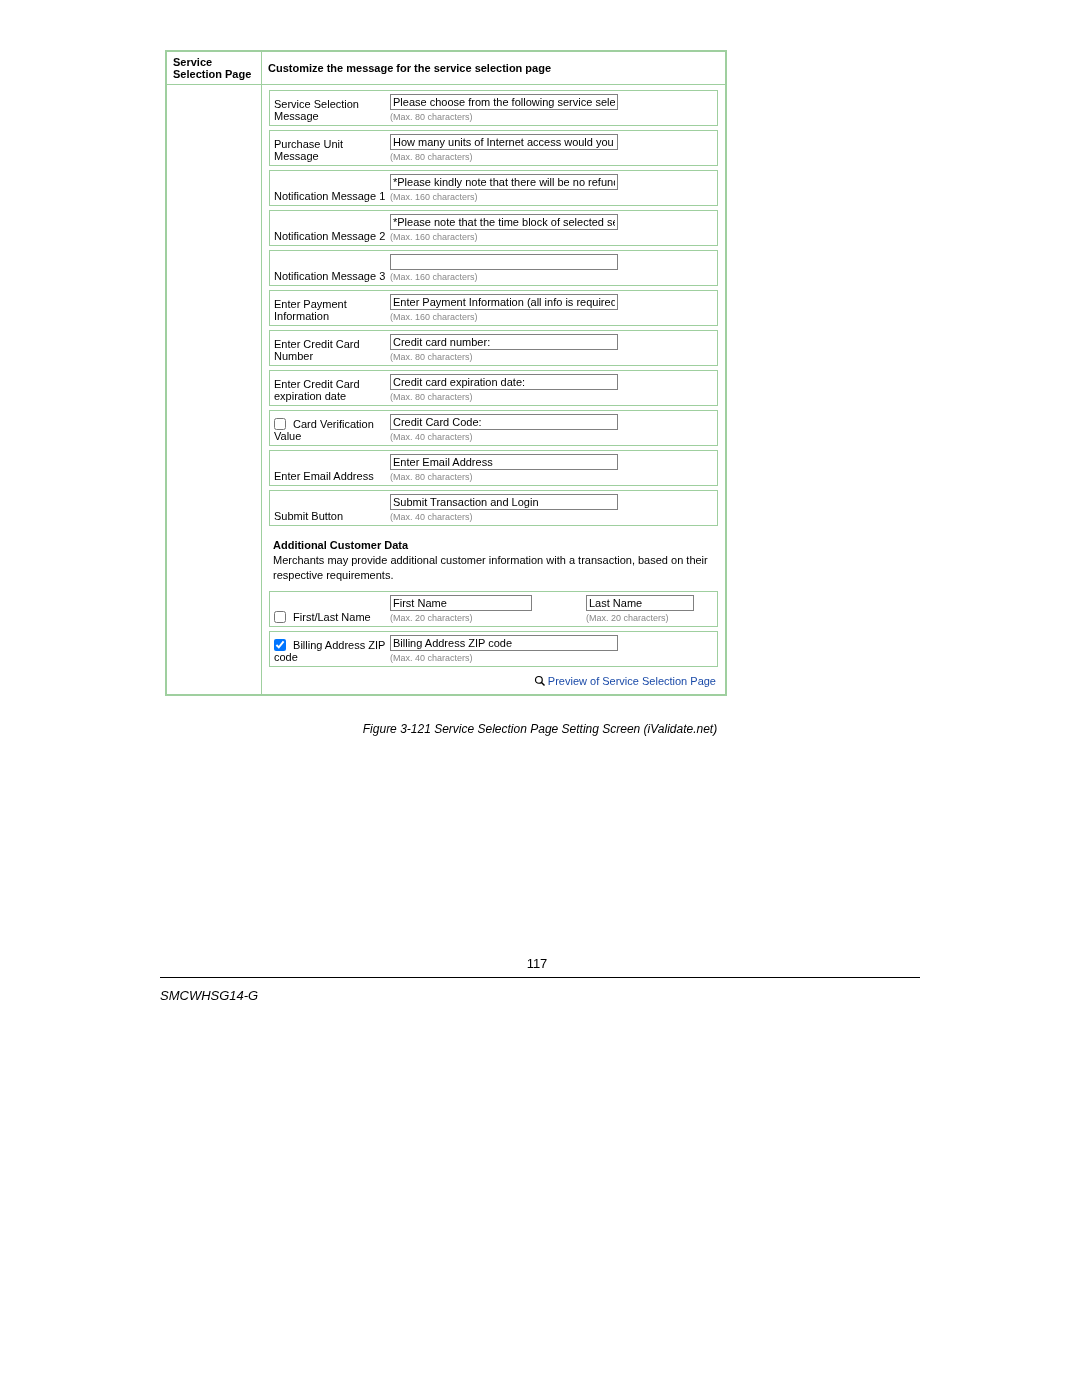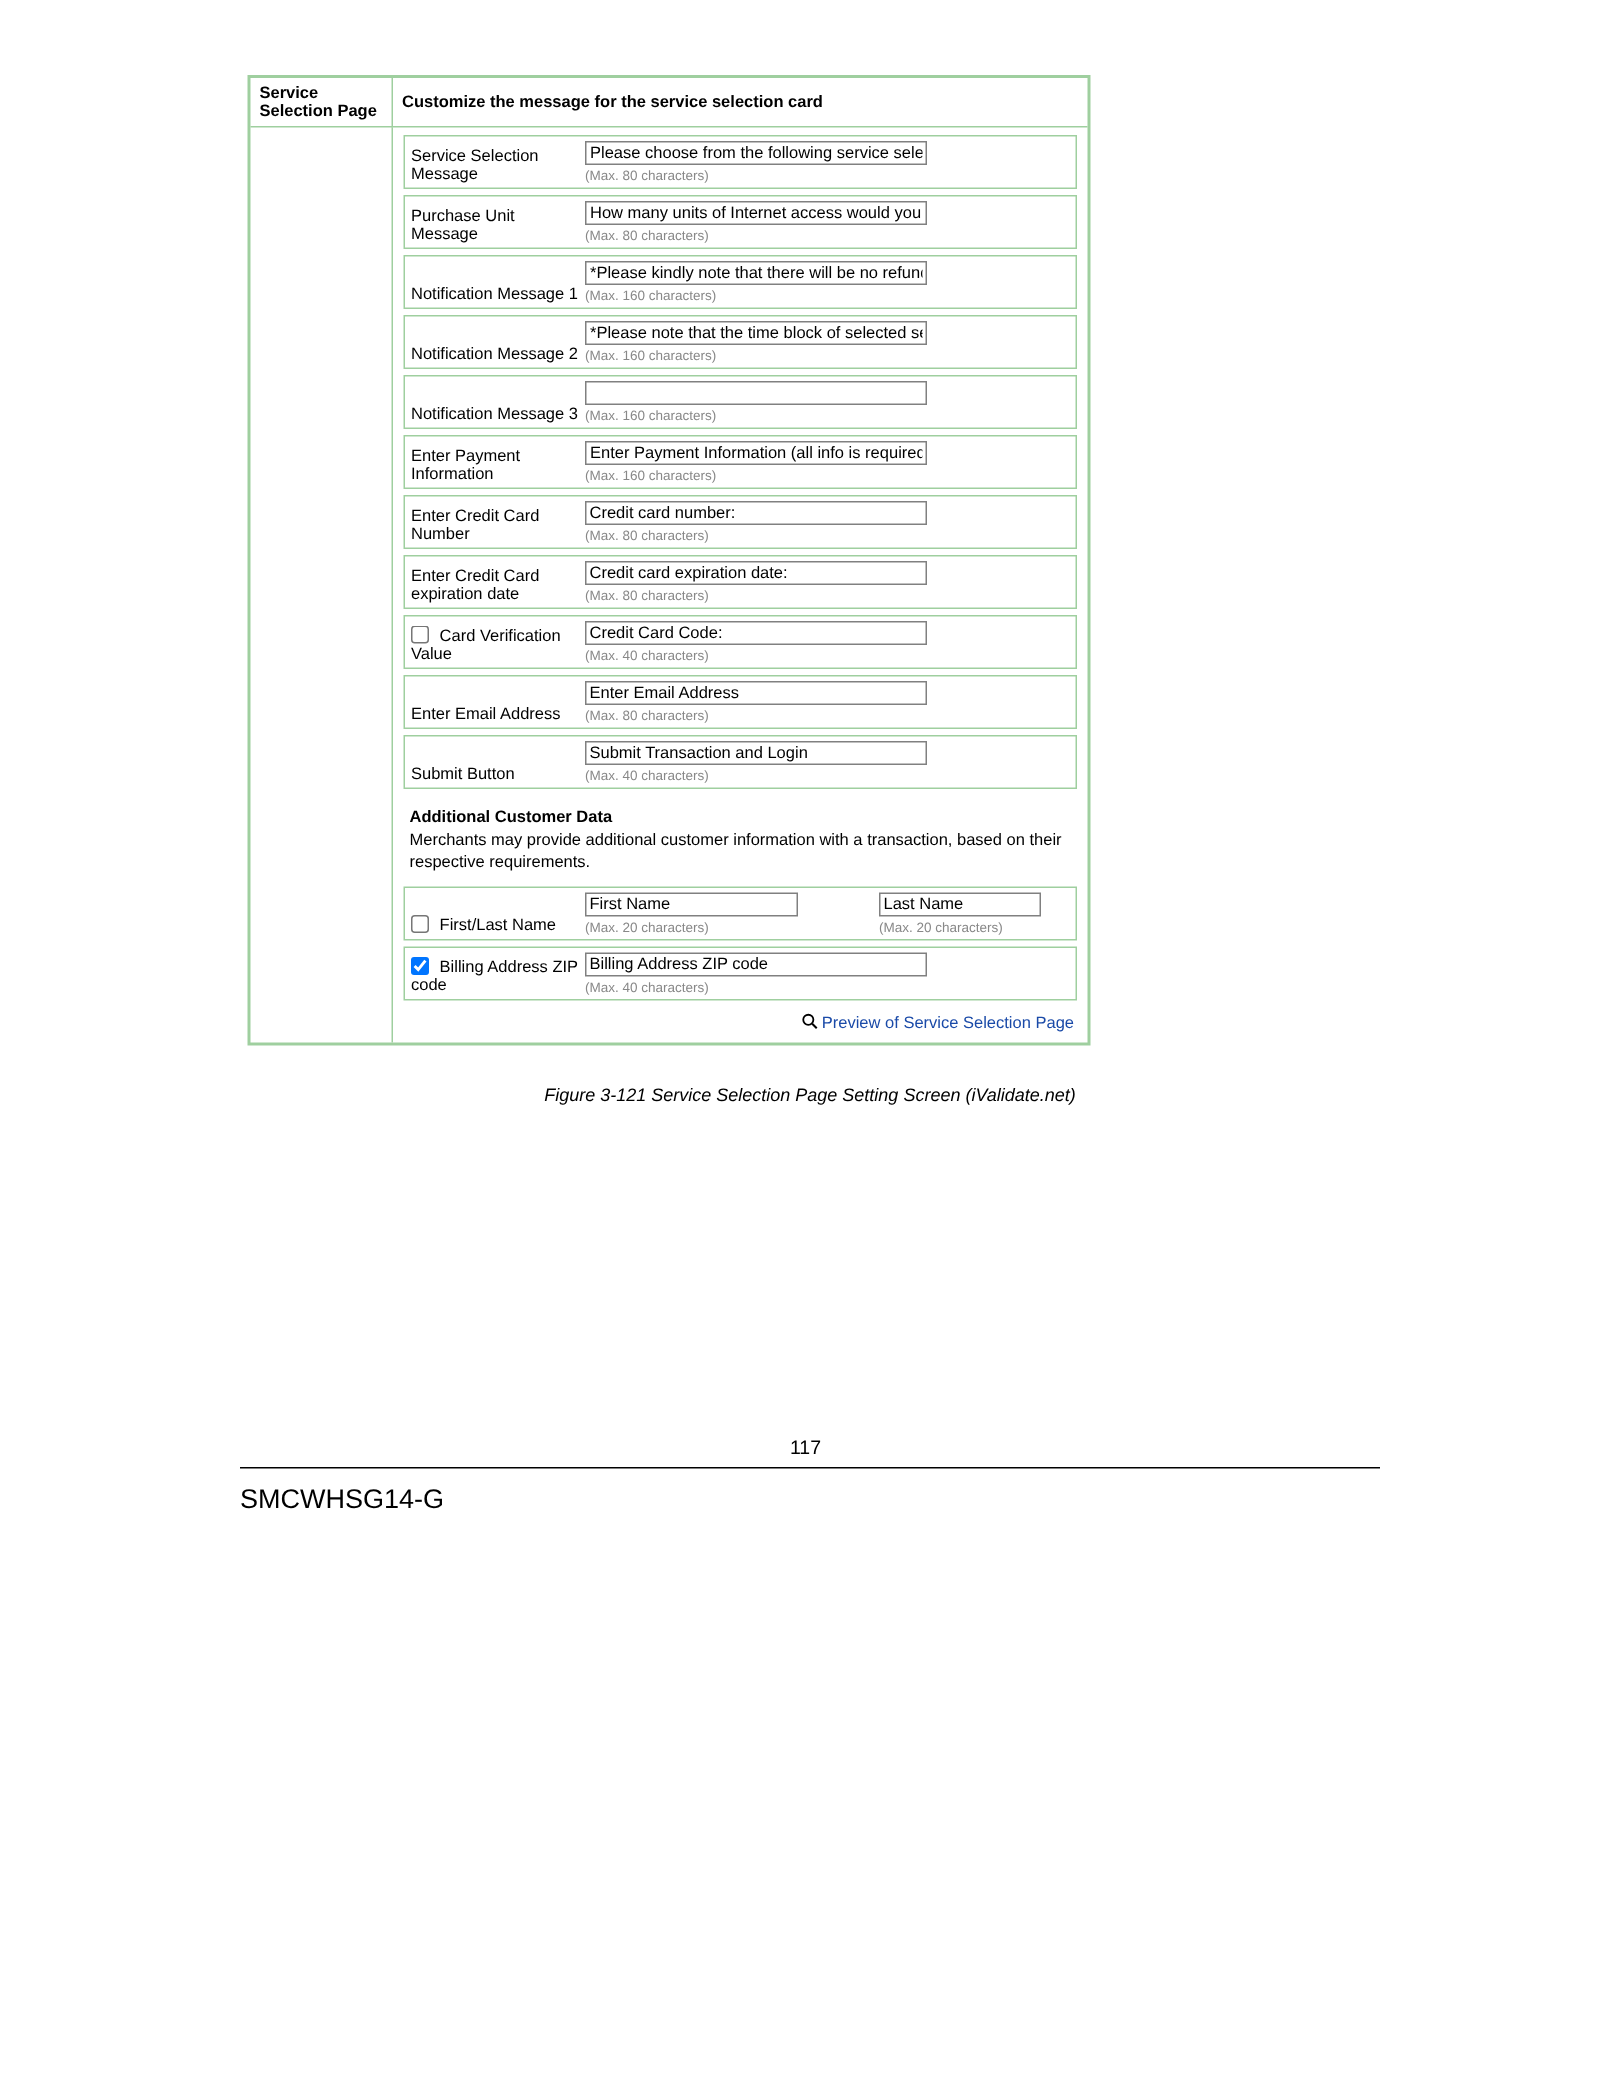--- a/index.html
+++ b/index.html
@@ -119,40 +119,41 @@
     text-align: center;
     font-size: 13px;
     padding-right: 6px;
   }
   .hr-line {
     border: none;
     border-top: 1px solid #000000;
     margin: 6px 0 10px 0;
   }
   .model {
-    font-size: 18px;
+    font-style: italic;
+    font-size: 13px;
   }
   .chk {
     width: 12px;
     height: 12px;
     margin: 0 4px 0 0;
     vertical-align: -2px;
   }
 </style>
 </head>
 <body>
 
 <div class="page">
 
   <div class="panel">
     <table class="panel-table">
       <tbody>
           <tr>
         <td class="left-header">Service Selection Page</td>
-        <td class="right-header">Customize the message for the service selection card</td>
+        <td class="right-header">Customize the message for the service selection page</td>
       </tr>
       <tr>
         <td class="left-blank"></td>
         <td>
 
           <div class="form-row">
             <div class="form-row-inner">
               <div class="row-label">Service Selection Message</div>
               <div class="row-input-col">
                 <input type="text" class="text-input" value="Please choose from the following service selection" style="">

